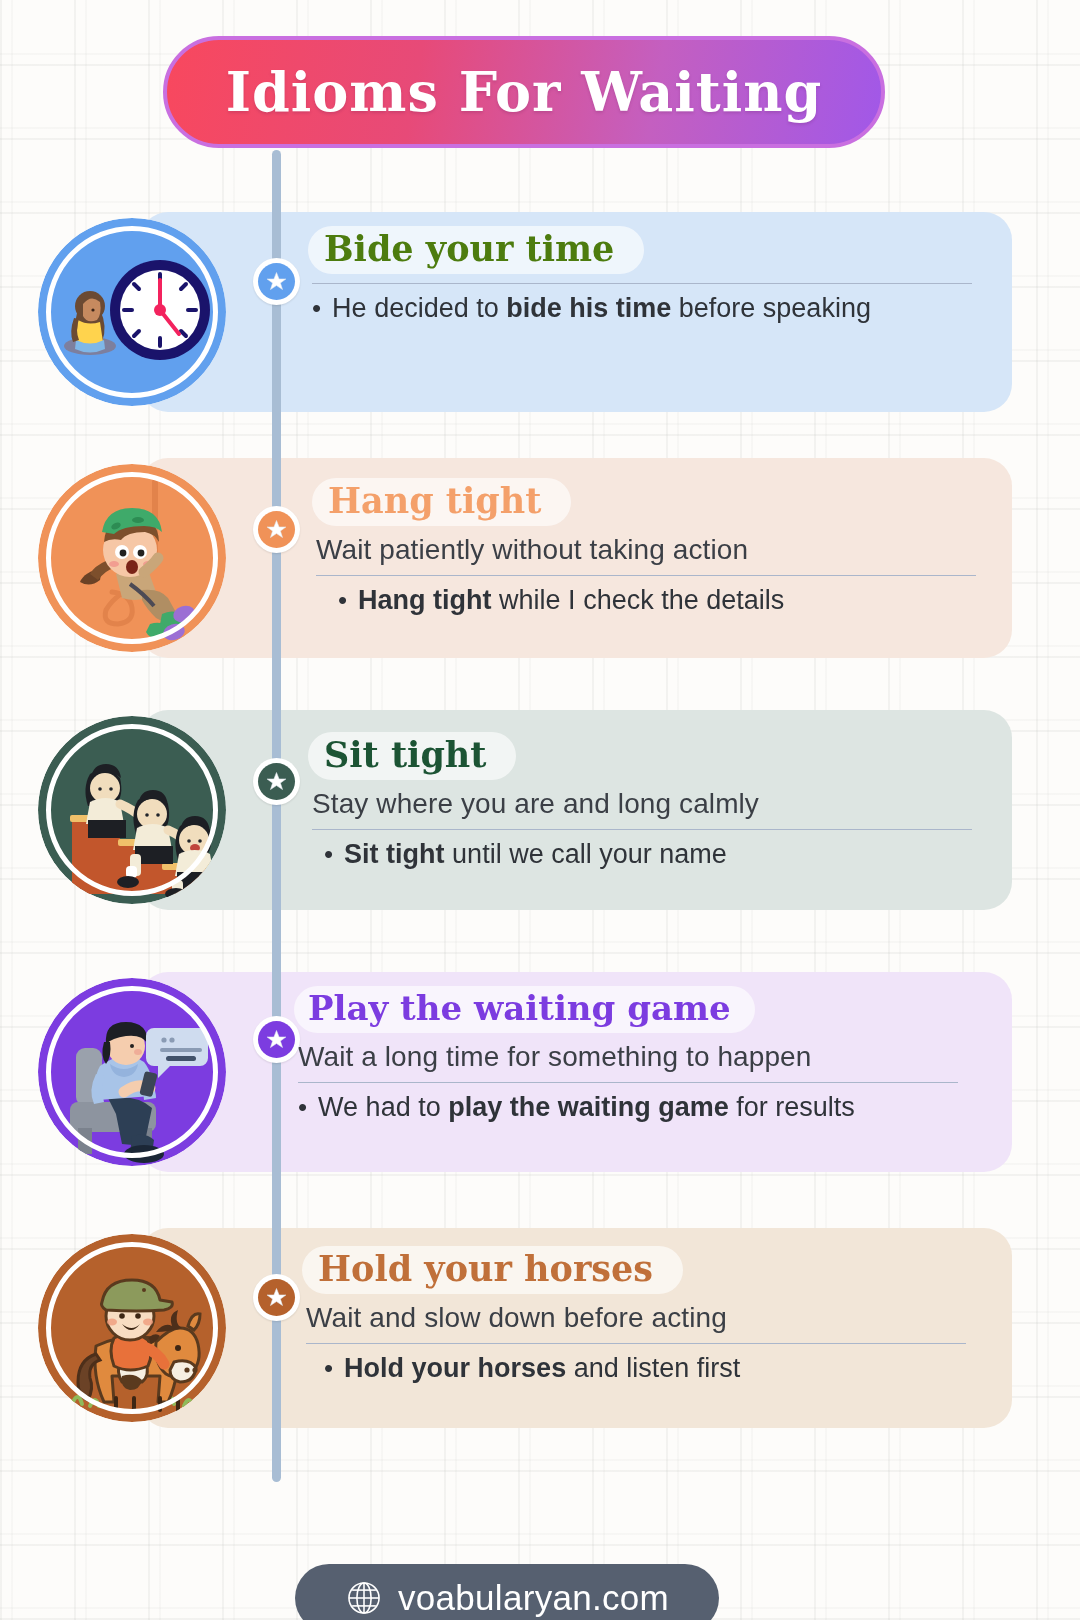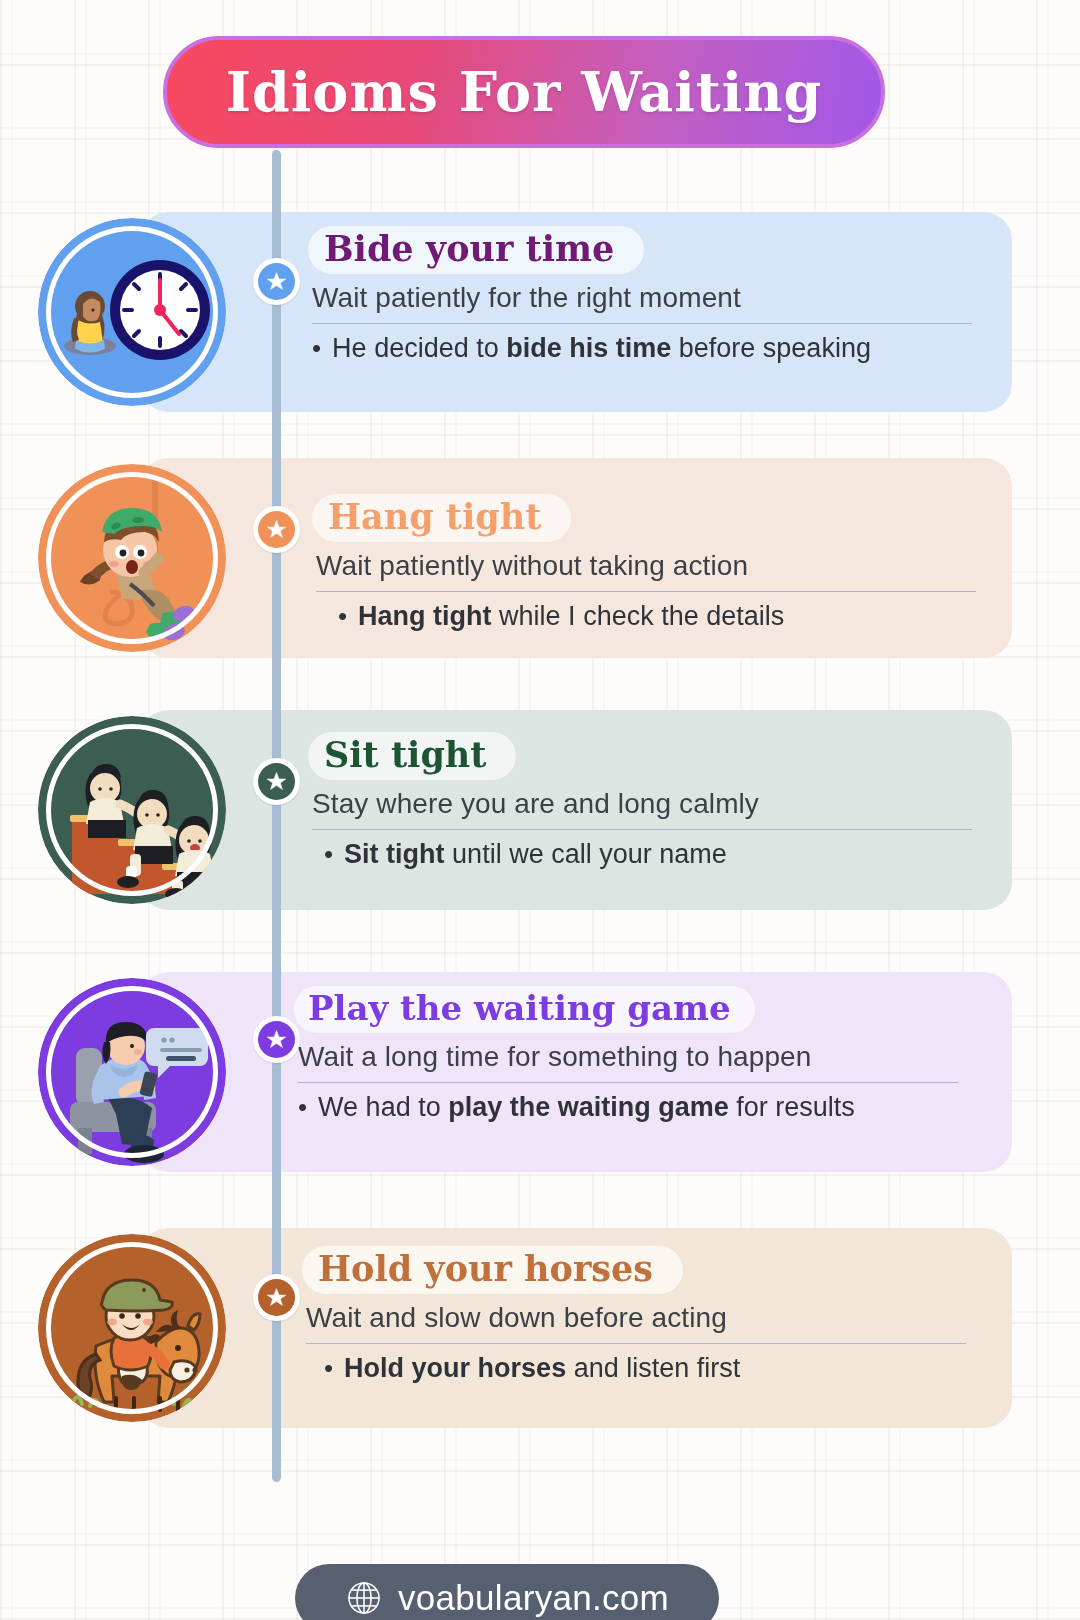--- a/index.html
+++ b/index.html
@@ -274,23 +274,22 @@
     <div class="star-badge" style="top:46px;">
       <div class="disc" style="background:#61a0ee;">
         <svg viewBox="0 0 24 24">
           <path d="M12 2.6 L14.7 9.4 L21.8 9.4 L16.1 13.6 L18.3 20.4 L12 16.2 L5.7 20.4 L7.9 13.6 L2.2 9.4 L9.3 9.4 Z" fill="#ffffff" stroke="#dfe6ee" stroke-width="0.6"></path>
         </svg>
       </div>
     </div>
 
     <div class="entry-body" style="top: 14px; left: 312px;">
       <div class="idiom-pill" style="padding: 3px 30px 6px 16px;">
-        <div class="idiom-title" style="color: #701a75; font-size: 35px;">Bide your time</div>
-      </div>
-      <div class="meaning" style="font-size: 28px;">Wait patiently for the right moment</div>
+        <div class="idiom-title" style="color: #4d7c0f; font-size: 35px;">Bide your time</div>
+      </div>
       <div class="divider"></div>
       <div class="example-row" style="font-size: 27px;">
         <span class="bullet">•</span>
         <span class="example-text">He decided to <b>bide his time</b> before speaking</span>
       </div>
     </div>
   </div>
       <div class="entry" style="top: 458px;">
     <div class="entry-panel" style="background:#f6e7de;"></div>
 
@@ -330,21 +329,21 @@
     </div>
 
     <div class="star-badge" style="top: 48px;">
       <div class="disc" style="background:#f09258;">
         <svg viewBox="0 0 24 24">
           <path d="M12 2.6 L14.7 9.4 L21.8 9.4 L16.1 13.6 L18.3 20.4 L12 16.2 L5.7 20.4 L7.9 13.6 L2.2 9.4 L9.3 9.4 Z" fill="#ffffff" stroke="#dfe6ee" stroke-width="0.6"></path>
         </svg>
       </div>
     </div>
 
-    <div class="entry-body" style="top: 20px; left: 316px; margin-top: 16px;">
+    <div class="entry-body" style="top: 20px; left: 316px;">
       <div class="idiom-pill" style="padding: 3px 30px 6px 16px;">
         <div class="idiom-title" style="color: rgb(244, 160, 106); font-size: 35px;">Hang tight</div>
       </div>
       <div class="meaning" style="font-size: 28px;">Wait patiently without taking action</div>
       <div class="divider"></div>
       <div class="example-row" style="font-size: 27px; padding-left: 22px;">
         <span class="bullet">•</span>
         <span class="example-text"><b>Hang tight</b> while I check the details</span>
       </div>
     </div>

